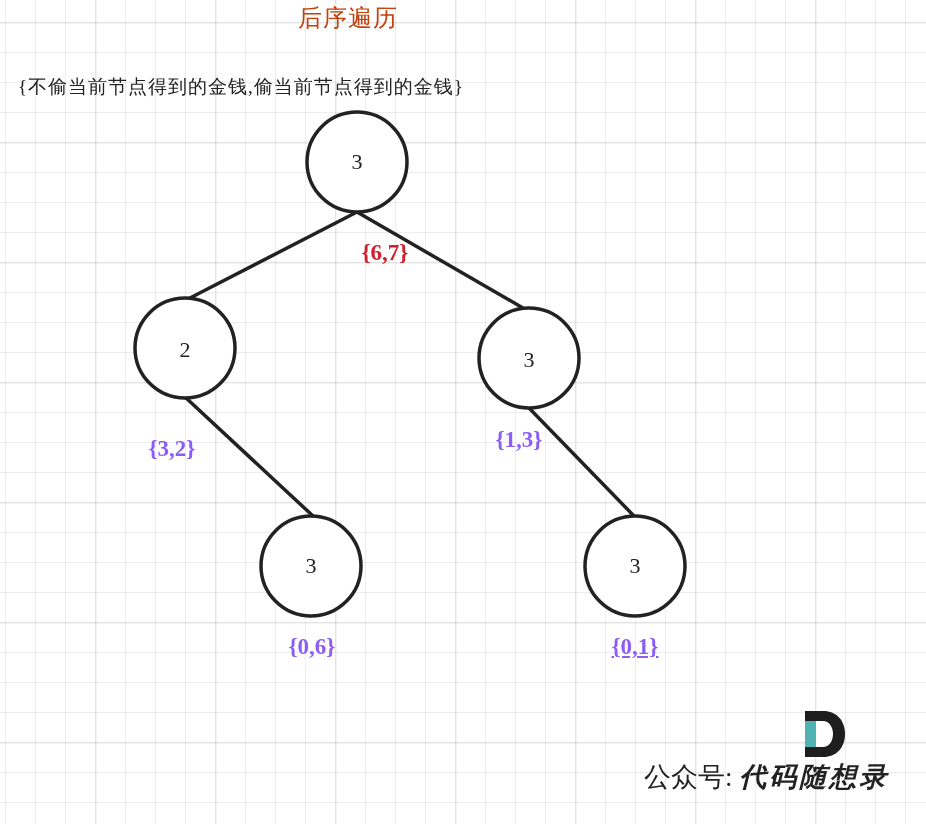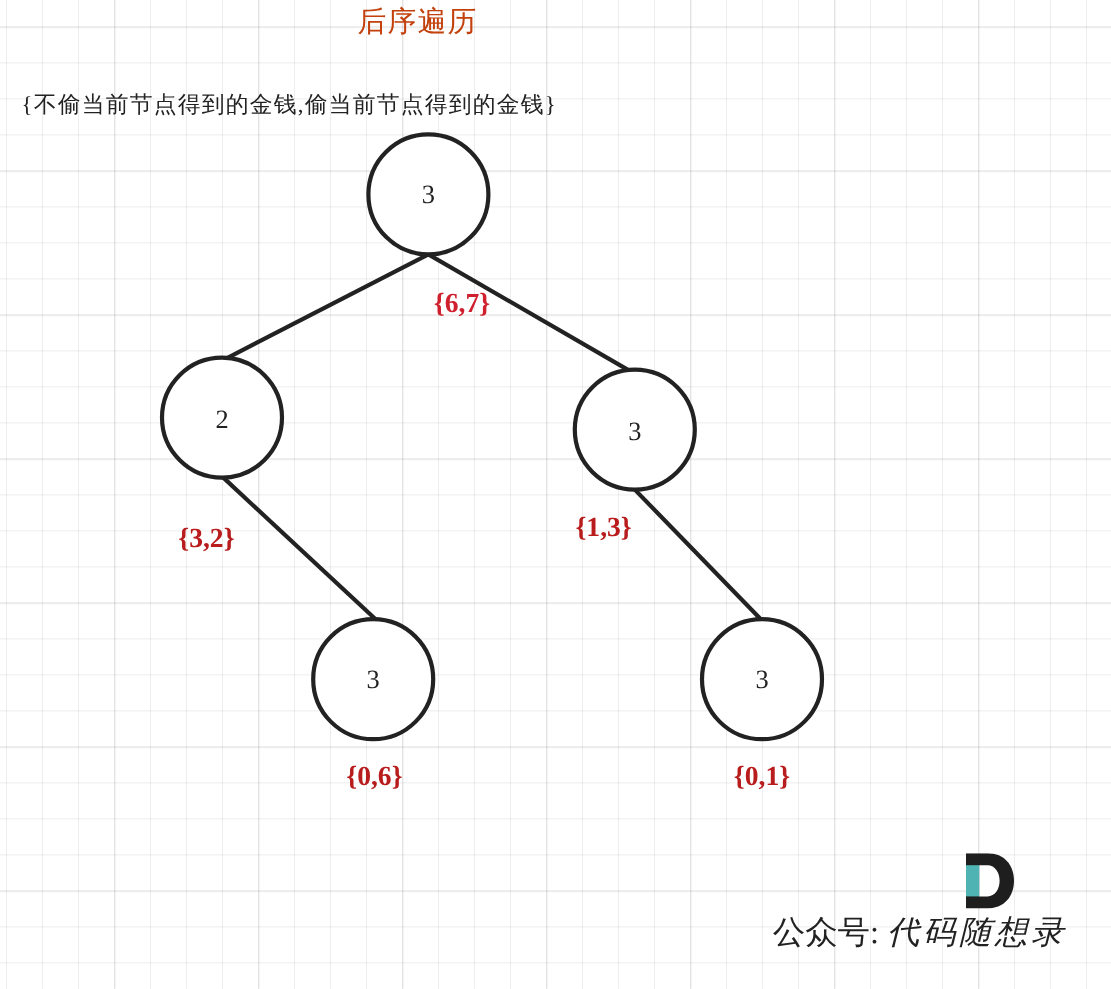--- a/index.html
+++ b/index.html
@@ -23,32 +23,32 @@
   .subtitle {
     position: absolute; left: 18px; top: 74px;
     font-size: 19px; color: #222; letter-spacing: 1px; white-space: nowrap;
   }
   svg.tree { position: absolute; left: 0; top: 0; }
   .node-label {
     position: absolute; width: 60px; text-align: center;
     font-size: 22px; color: #222; transform: translate(-50%, -50%);
   }
   .pair {
-    position: absolute; font-weight: bold; font-size: 23px; color: #b91c1c;
+    position: absolute; font-weight: bold; font-size: 23px; color: #8b5cf6;
     white-space: nowrap; transform: translate(-50%, -50%);
   }
   .pair.highlight { color: #d0202e; }
   .logo {
     position: absolute; left: 805px; top: 711px; width: 40px; height: 46px;
   }
   .footer {
     position: absolute; left: 644px; top: 759px; font-size: 27px;
     white-space: nowrap; color: #222;
   }
-  .footer .brand { font-weight: normal; font-style: italic; letter-spacing: 3px; }
+  .footer .brand { font-weight: bold; font-style: italic; letter-spacing: 3px; }
 </style>
 </head>
 <body>
 
 <div class="title">后序遍历</div>
 <div class="subtitle">{不偷当前节点得到的金钱,偷当前节点得到的金钱}</div>
 
 <svg class="tree" width="926" height="824">
   <g stroke="#222" stroke-width="3.5" fill="none">
     <line x1="357" y1="212" x2="188" y2="299"></line>
@@ -66,23 +66,23 @@
 </svg>
 
 <div class="node-label" style="left:357px;top:162px;">3</div>
 <div class="node-label" style="left:185px;top:350px;">2</div>
 <div class="node-label" style="left:529px;top:360px;">3</div>
 <div class="node-label" style="left:311px;top:566px;">3</div>
 <div class="node-label" style="left:635px;top:566px;">3</div>
 
 <div class="pair highlight" style="left:357px;top:253px;margin-left:28px;">{6,7}</div>
 <div class="pair" style="left:172px;top:449px;">{3,2}</div>
-<div class="pair" style="left:503px;top:440px;">{1,3}</div>
+<div class="pair" style="left:519px;top:440px;">{1,3}</div>
 <div class="pair" style="left:312px;top:647px;">{0,6}</div>
-<div class="pair" style="left:635px;top:647px;">{0,1}</div>
+<div class="pair" style="left:635px;top:647px;text-decoration:underline;">{0,1}</div>
 
 <svg class="logo" viewBox="0 0 40 46">
   <path d="M0 0 H18 C32 0 40 10 40 23 C40 36 32 46 18 46 H0 Z" fill="#1e1e1e"></path>
   <path d="M11 10 H18 C24 10 28 16 28 23 C28 30 24 36 18 36 H11 Z" fill="#ffffff"></path>
   <rect x="0" y="10" width="11" height="26" fill="#4fb3b3"></rect>
 </svg>
 
 <div class="footer">
   <span>公众号:</span>
   <span class="brand">代码随想录</span>

